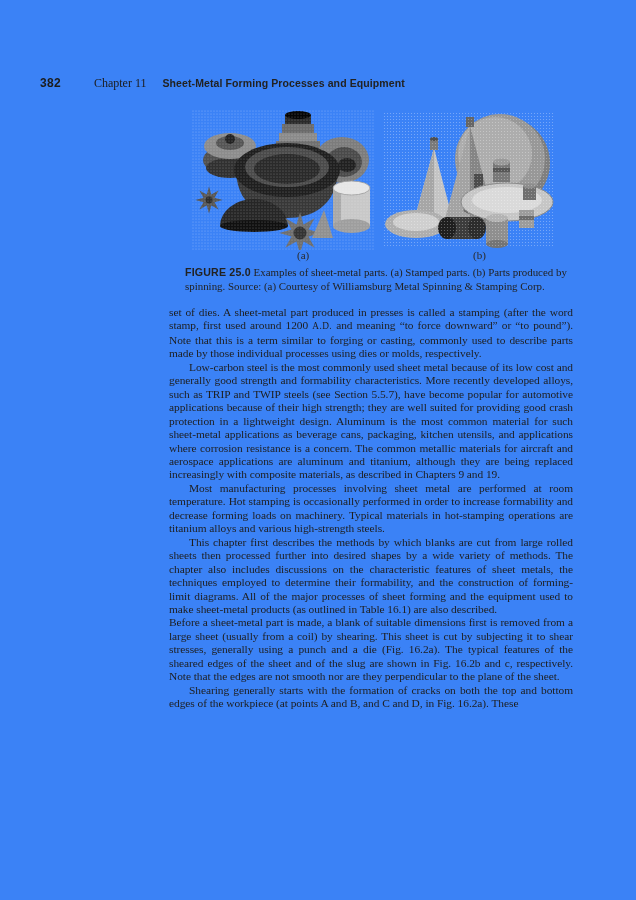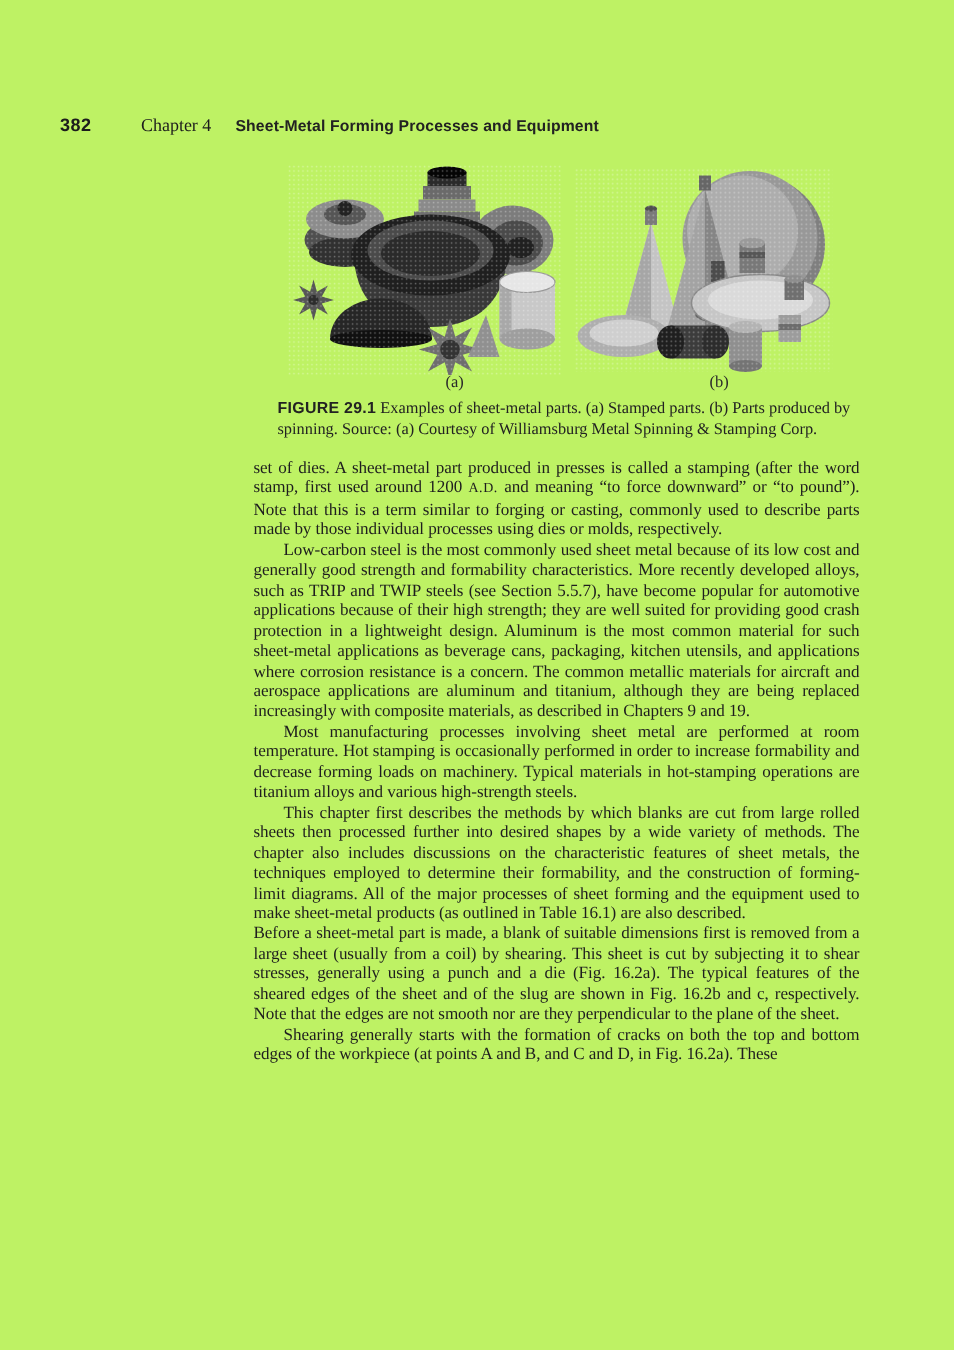--- a/index.html
+++ b/index.html
@@ -1,18 +1,18 @@
 <!DOCTYPE html>
 <html><head>
 <meta charset="utf-8">
 <style>
   html,body{margin:0;padding:0;background:#e8e8e8;}
   .page{
     position:relative;width:636px;height:900px;margin:0 auto;
-    background:#bef264;overflow:hidden;
+    background:#3b82f6;overflow:hidden;
     font-family:"Liberation Serif", serif;color:#1c1c1c;
   }
   
   .runhead{position:absolute;top:76px;left:40px;display:flex;align-items:baseline;}
   .pagenum{font-family:"Liberation Sans", sans-serif;font-weight:bold;font-size:12px;letter-spacing:0.3px;}
   .chap{font-size:12px;margin-left:33px;}
   .chtitle{font-family:"Liberation Sans", sans-serif;font-size:10.5px;font-weight:bold;margin-left:16px;letter-spacing:0.1px;color:#222;}
   
   .photo{position:absolute;}
   .photo-a{left:192px;top:110px;}
@@ -37,21 +37,21 @@
   .sect .num{letter-spacing:0.5px;}
   .sect .ttl{margin-left:17px;letter-spacing:0.2px;}
 </style>
 </head>
 <body>
 
 <div class="page">
 
   <div class="runhead">
     <span class="pagenum">382</span>
-    <span class="chap">Chapter 4</span>
+    <span class="chap">Chapter 11</span>
     <span class="chtitle">Sheet-Metal Forming Processes and Equipment</span>
   </div>
 
   <svg class="photo photo-a" width="183" height="140" viewBox="0 0 183 140">
     <defs>
       <pattern id="dotsA" width="3" height="3" patternUnits="userSpaceOnUse">
         <circle cx="1" cy="1" r="0.55" fill="#ffffff" opacity="0.35"></circle>
       </pattern>
     </defs>
 
@@ -176,21 +176,21 @@
       <rect x="136" y="98" width="15" height="18" fill="#9c9c9c"></rect>
       <rect x="136" y="104" width="15" height="4" fill="#6c6c6c"></rect>
     </g>
     <rect x="0" y="0" width="172" height="136" fill="url(#dotsB)"></rect>
   </svg>
 
   <span class="panel-label label-a">(a)</span>
   <span class="panel-label label-b">(b)</span>
 
   <div class="caption">
-    <span class="figtag">FIGURE 29.1</span>
+    <span class="figtag">FIGURE 25.0</span>
     <span> Examples of sheet-metal parts. (a) Stamped parts. (b) Parts produced by spinning. </span>
     <span class="it">Source:</span>
     <span> (a) Courtesy of Williamsburg Metal Spinning &amp; Stamping Corp.</span>
   </div>
 
   <div class="column">
     <div>
         <p class="para"><span>set of dies. A sheet-metal part produced in presses is called a </span><span class="it">stamping</span><span> (after the word </span><span class="it">stamp</span><span>, first used around 1200 </span><span class="sc">A.D.</span><span> and meaning “to force downward” or “to pound”). Note that this is a term similar to </span><span class="it">forging</span><span> or </span><span class="it">casting</span><span>, commonly used to describe parts made by those individual processes using dies or molds, respectively.</span></p>
         <p class="para indent"><span>Low-carbon steel is the most commonly used sheet metal because of its low cost and generally good strength and formability characteristics. More recently developed alloys, such as TRIP and TWIP steels (see Section 5.5.7), have become popular for automotive applications because of their high strength; they are well suited for providing good crash protection in a lightweight design. Aluminum is the most common material for such sheet-metal applications as beverage cans, packaging, kitchen utensils, and applications where corrosion resistance is a concern. The common metallic materials for aircraft and aerospace applications are aluminum and titanium, although they are being replaced increasingly with composite materials, as described in Chapters 9 and 19.</span></p>
         <p class="para indent"><span>Most manufacturing processes involving sheet metal are performed at room temperature. Hot stamping is occasionally performed in order to increase formability and decrease forming loads on machinery. Typical materials in hot-stamping operations are titanium alloys and various high-strength steels.</span></p>

